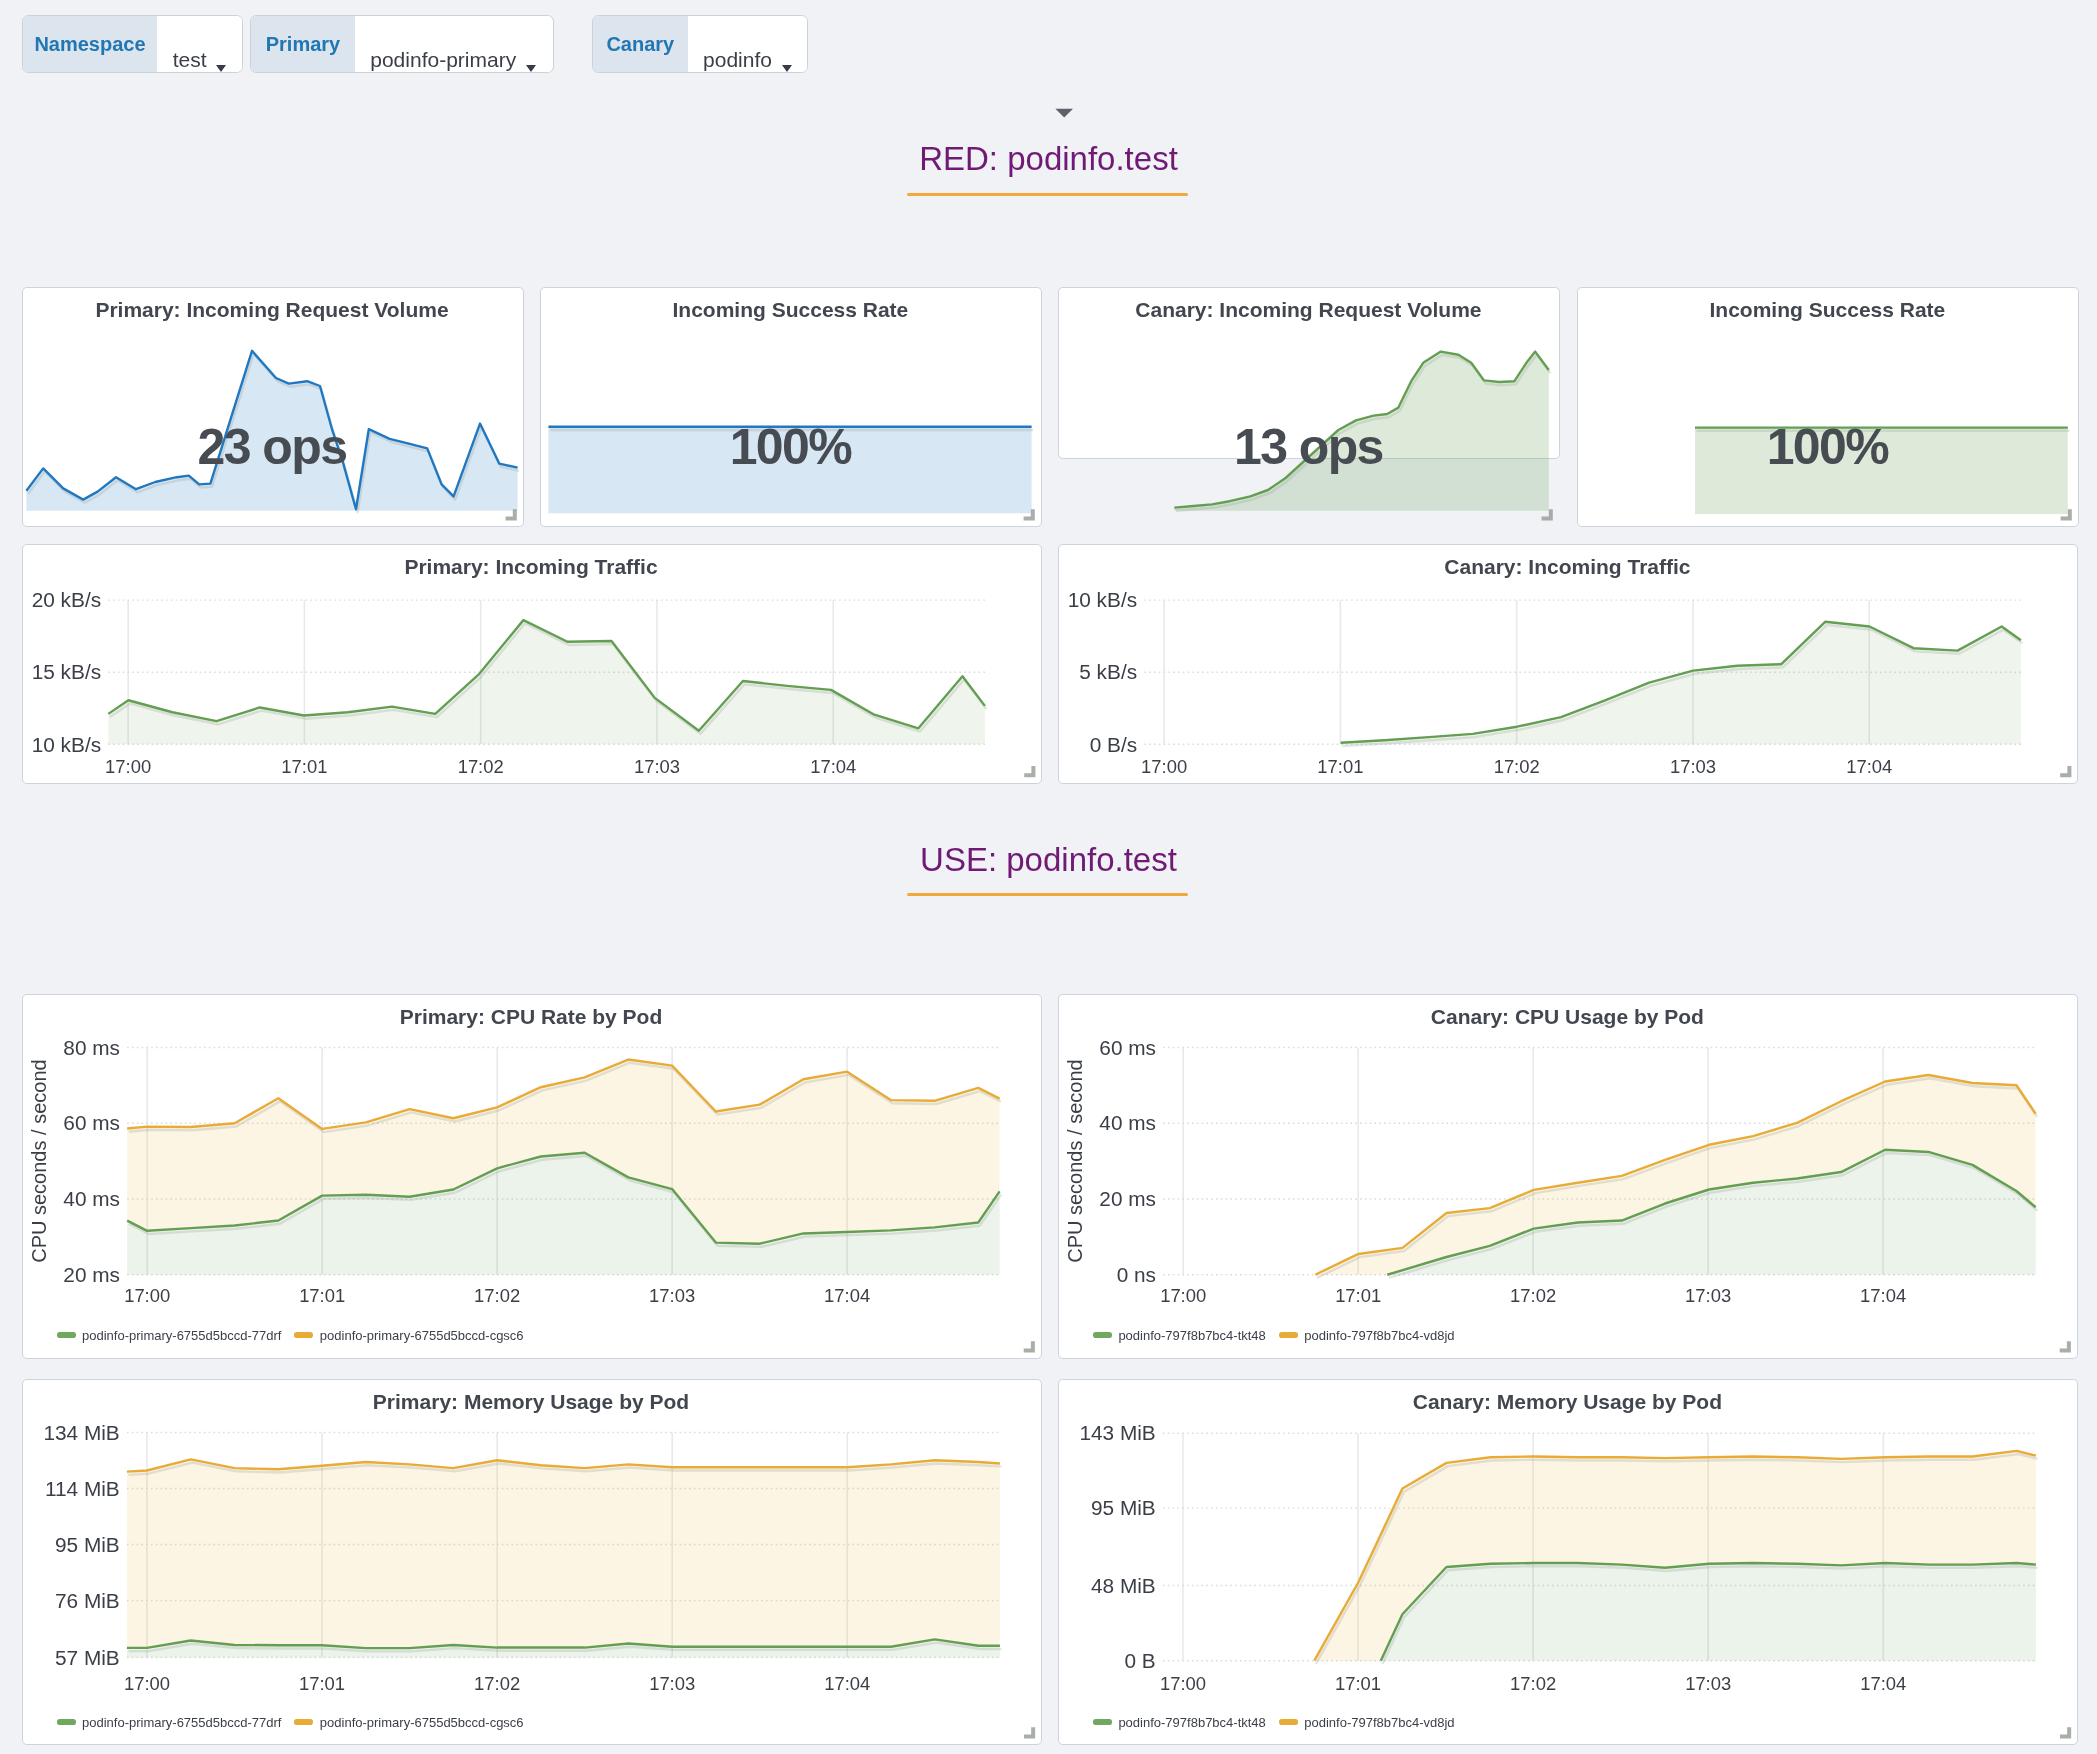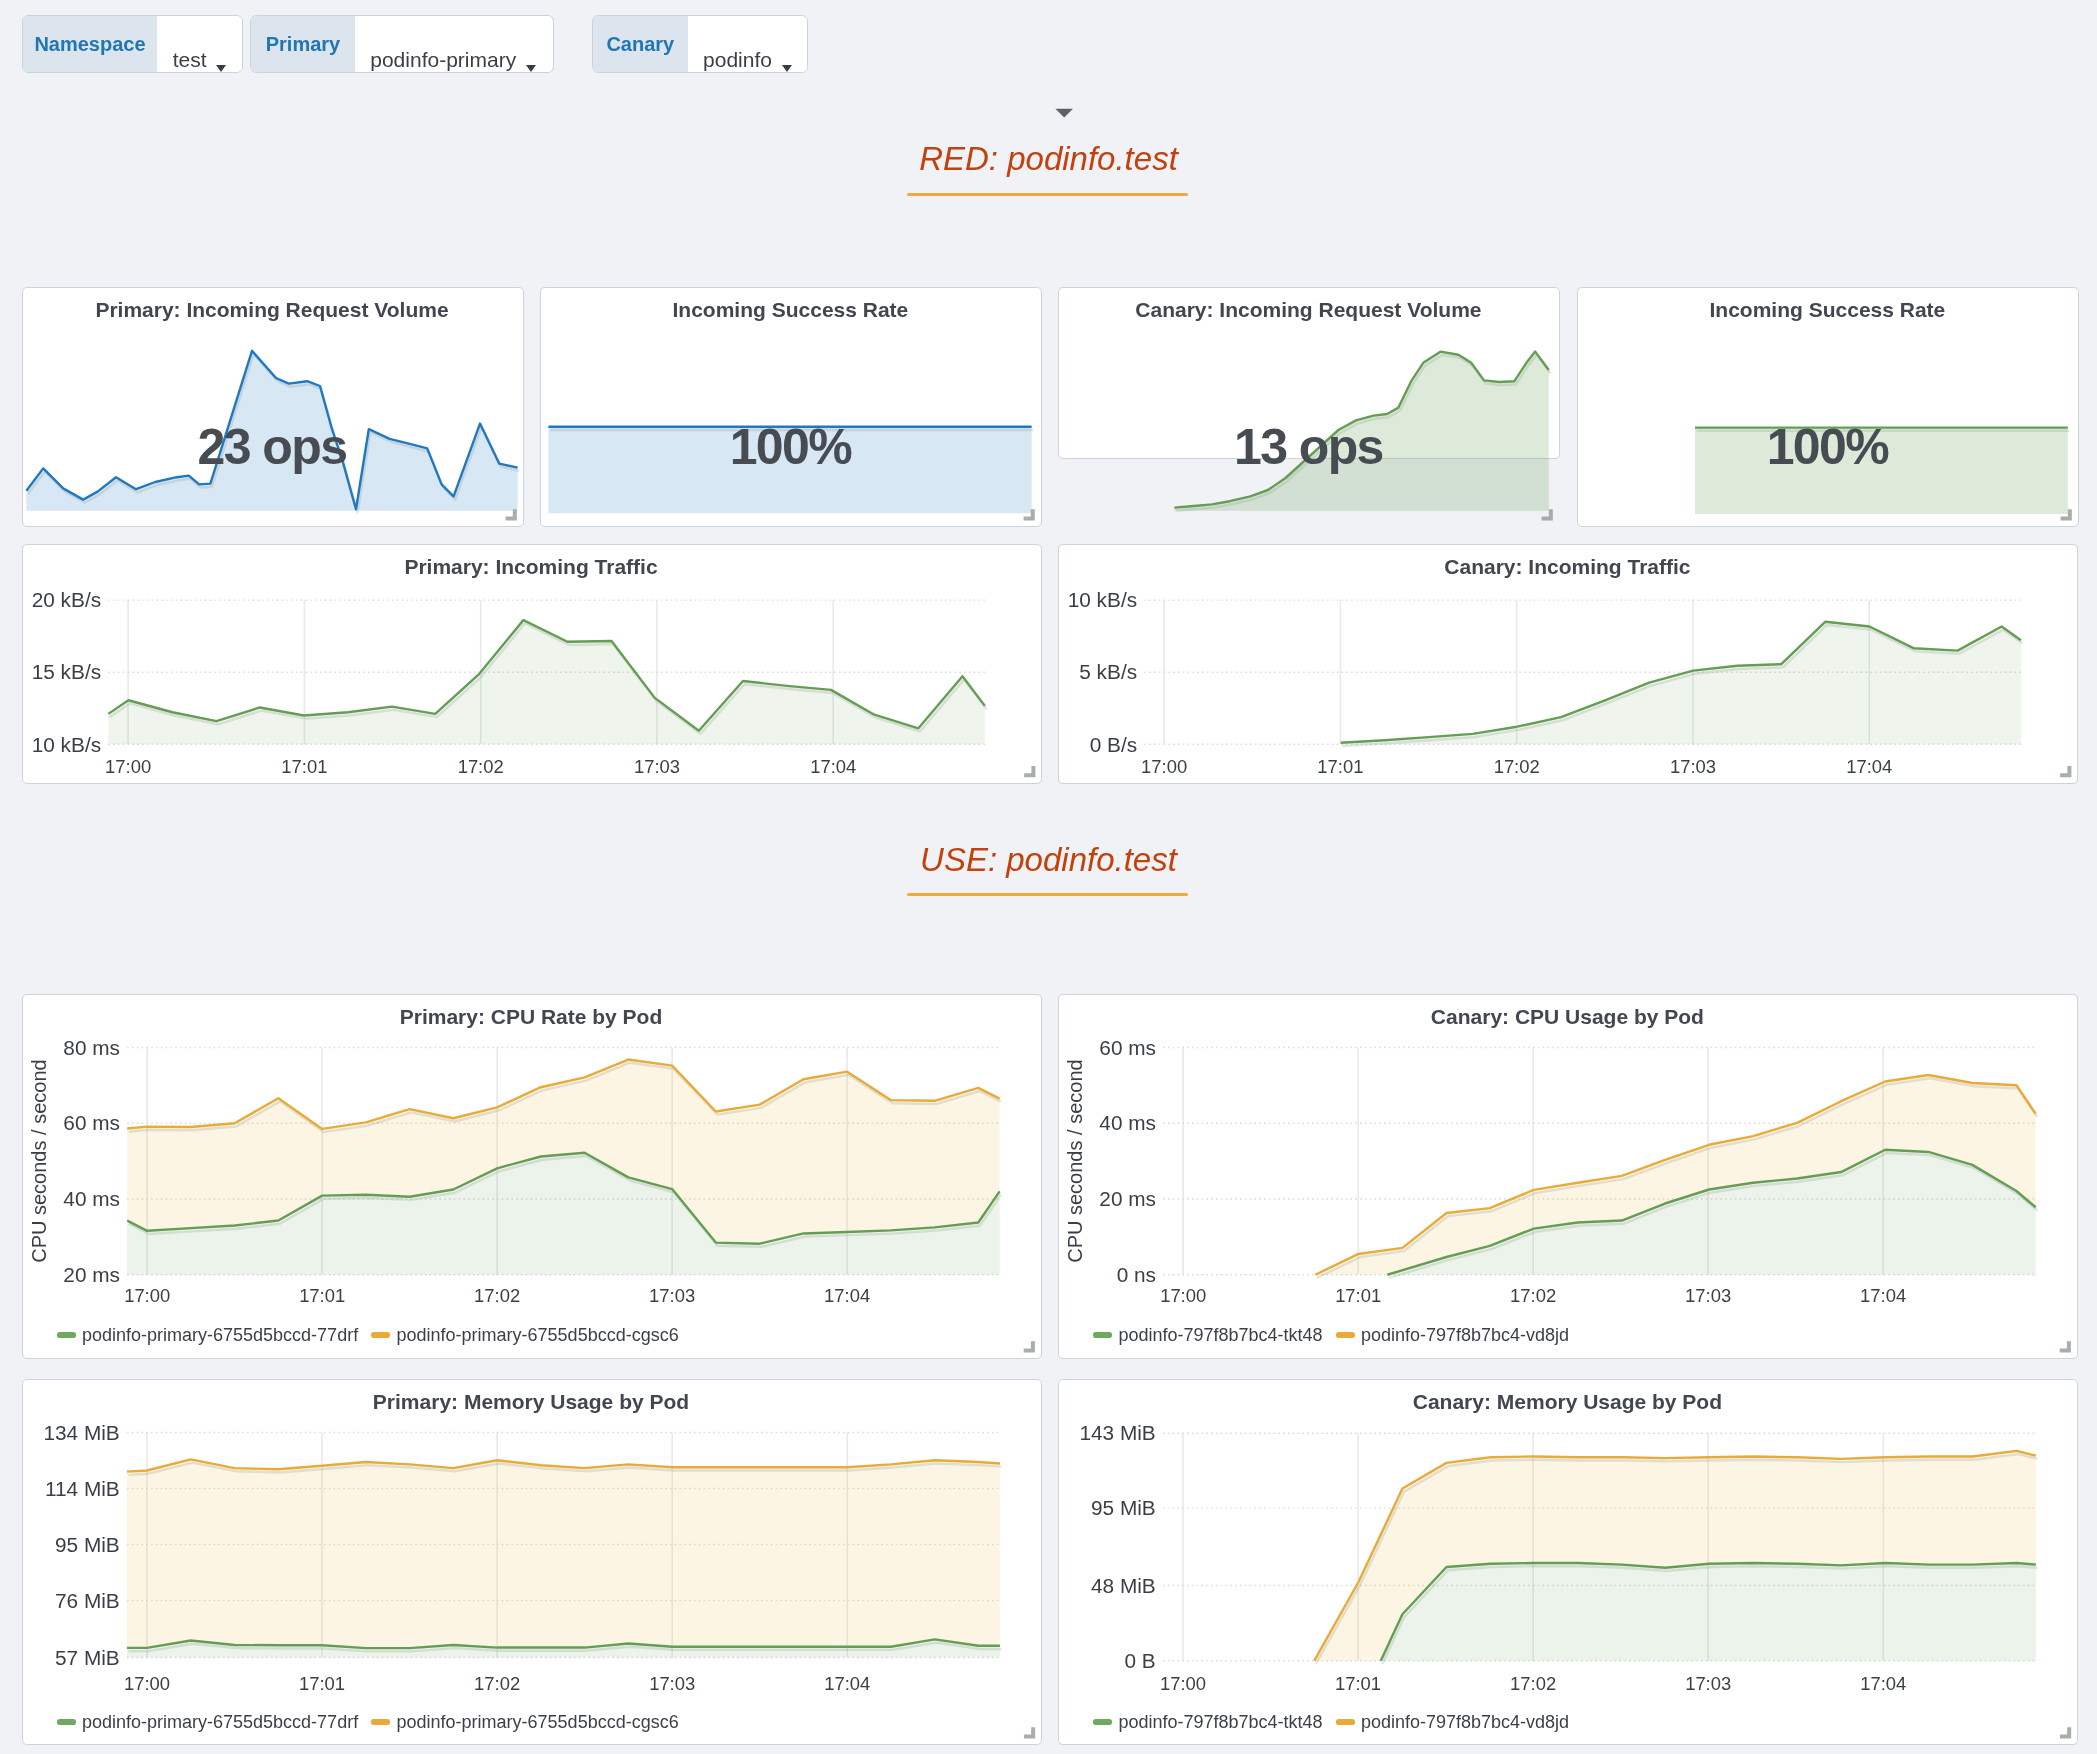--- a/index.html
+++ b/index.html
@@ -3,26 +3,26 @@
 * { margin:0; padding:0; box-sizing:border-box; }
 html,body { width:2097px; height:1755px; background:#f0f2f6; font-family:"Liberation Sans",sans-serif; position:relative; overflow:hidden; }
 .panel { position:absolute; background:#fff; border:1.6px solid #cbd3dc; border-radius:4.8px; }
 .panel svg { position:absolute; left:-1.6px; top:-1.6px; }
 .ptitle { position:absolute; left:-1.6px; top:10.4px; text-align:center; font-size:21px; font-weight:bold; color:#42464f; z-index:3; }
 .bigstat { position:absolute; left:-1.6px; top:110px; text-align:center; font-size:50px; font-weight:bold; letter-spacing:-1.6px; color:#474b52; z-index:2;margin-top:20px; }
 .tick { font-family:"Liberation Sans",sans-serif; font-size:26px; fill:#3a3e46; }
 .tickx { font-family:"Liberation Sans",sans-serif; font-size:23px; fill:#3a3e46; }
 .legend { position:absolute; left:34px; height:24px; display:flex; align-items:center; z-index:3; }
 .dash { width:19px; height:5.6px; border-radius:2.8px; display:inline-block; flex-shrink:0; }
-.ltext { font-size:18px; color:#3b3f47; margin-left:6.4px; }
+.ltext { font-size:13px; color:#3b3f47; margin-left:6.4px; }
 .sel { position:absolute; top:15px; height:58px; display:flex; border:1.6px solid #c9d1da; border-radius:6.4px; background:#fff; overflow:hidden; }
 .sel-l { background:#dce4ed; color:#2077b4; font-weight:bold; font-size:20px; display:flex; align-items:center; justify-content:center; height:100%; }
 .sel-v { background:#fff; color:#3a3e46; font-size:21px; display:flex; align-items:flex-end; justify-content:center; height:100%; }
 .caret { width:0; height:0; border-left:5.6px solid transparent; border-right:5.6px solid transparent; border-top:7.2px solid #383c44; margin-left:9.6px; margin-top:2.4px; display:inline-block; }
-.rowtitle { position:absolute; left:0; width:2097px; text-align:center; font-size:33px; color:#c2410c;font-style:italic; }
+.rowtitle { position:absolute; left:0; width:2097px; text-align:center; font-size:33px; color:#701a75; }
 .rowline { position:absolute; left:907px; width:281px; height:3.2px; background:#f3a83b; border-radius:1.6px; }
 </style></head><body>
 <div class="sel" style="left:21.6px;width:221px">
     <div class="sel-l" style="width:136px">Namespace</div>
     <div class="sel-v" style="width:85px">test<span class="caret"></span></div>
   </div>
 <div class="sel" style="left:250px;width:304px">
     <div class="sel-l" style="width:104px">Primary</div>
     <div class="sel-v" style="width:196px">podinfo-primary<span class="caret"></span></div>
   </div>

